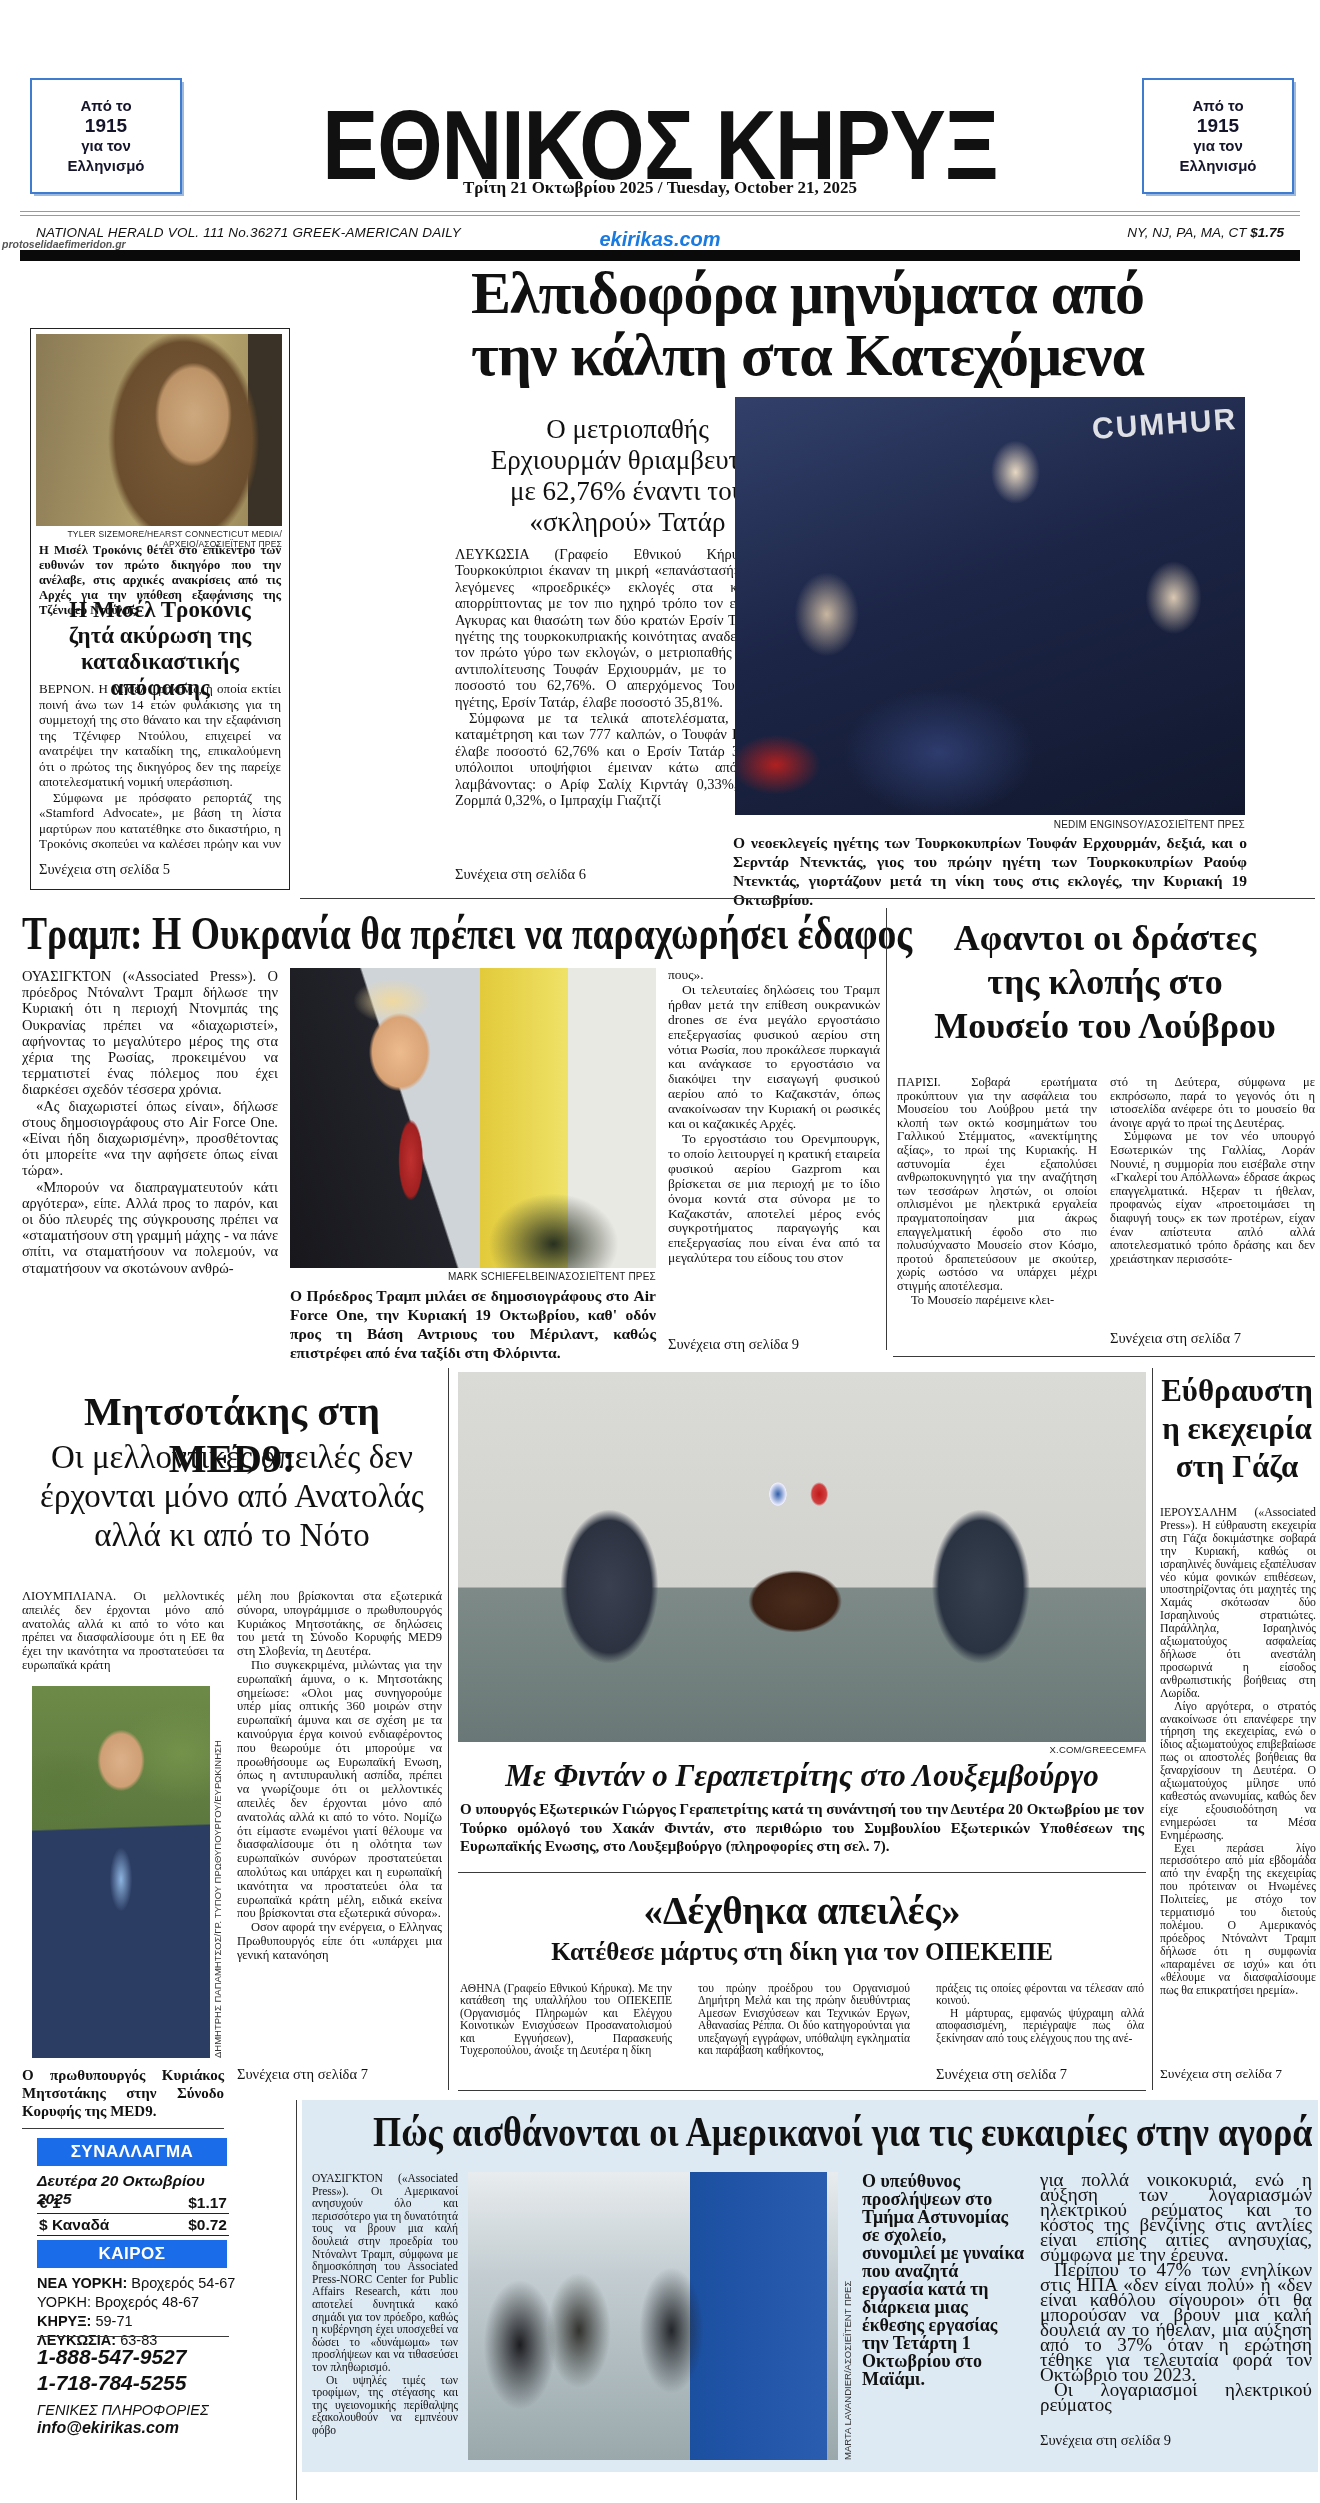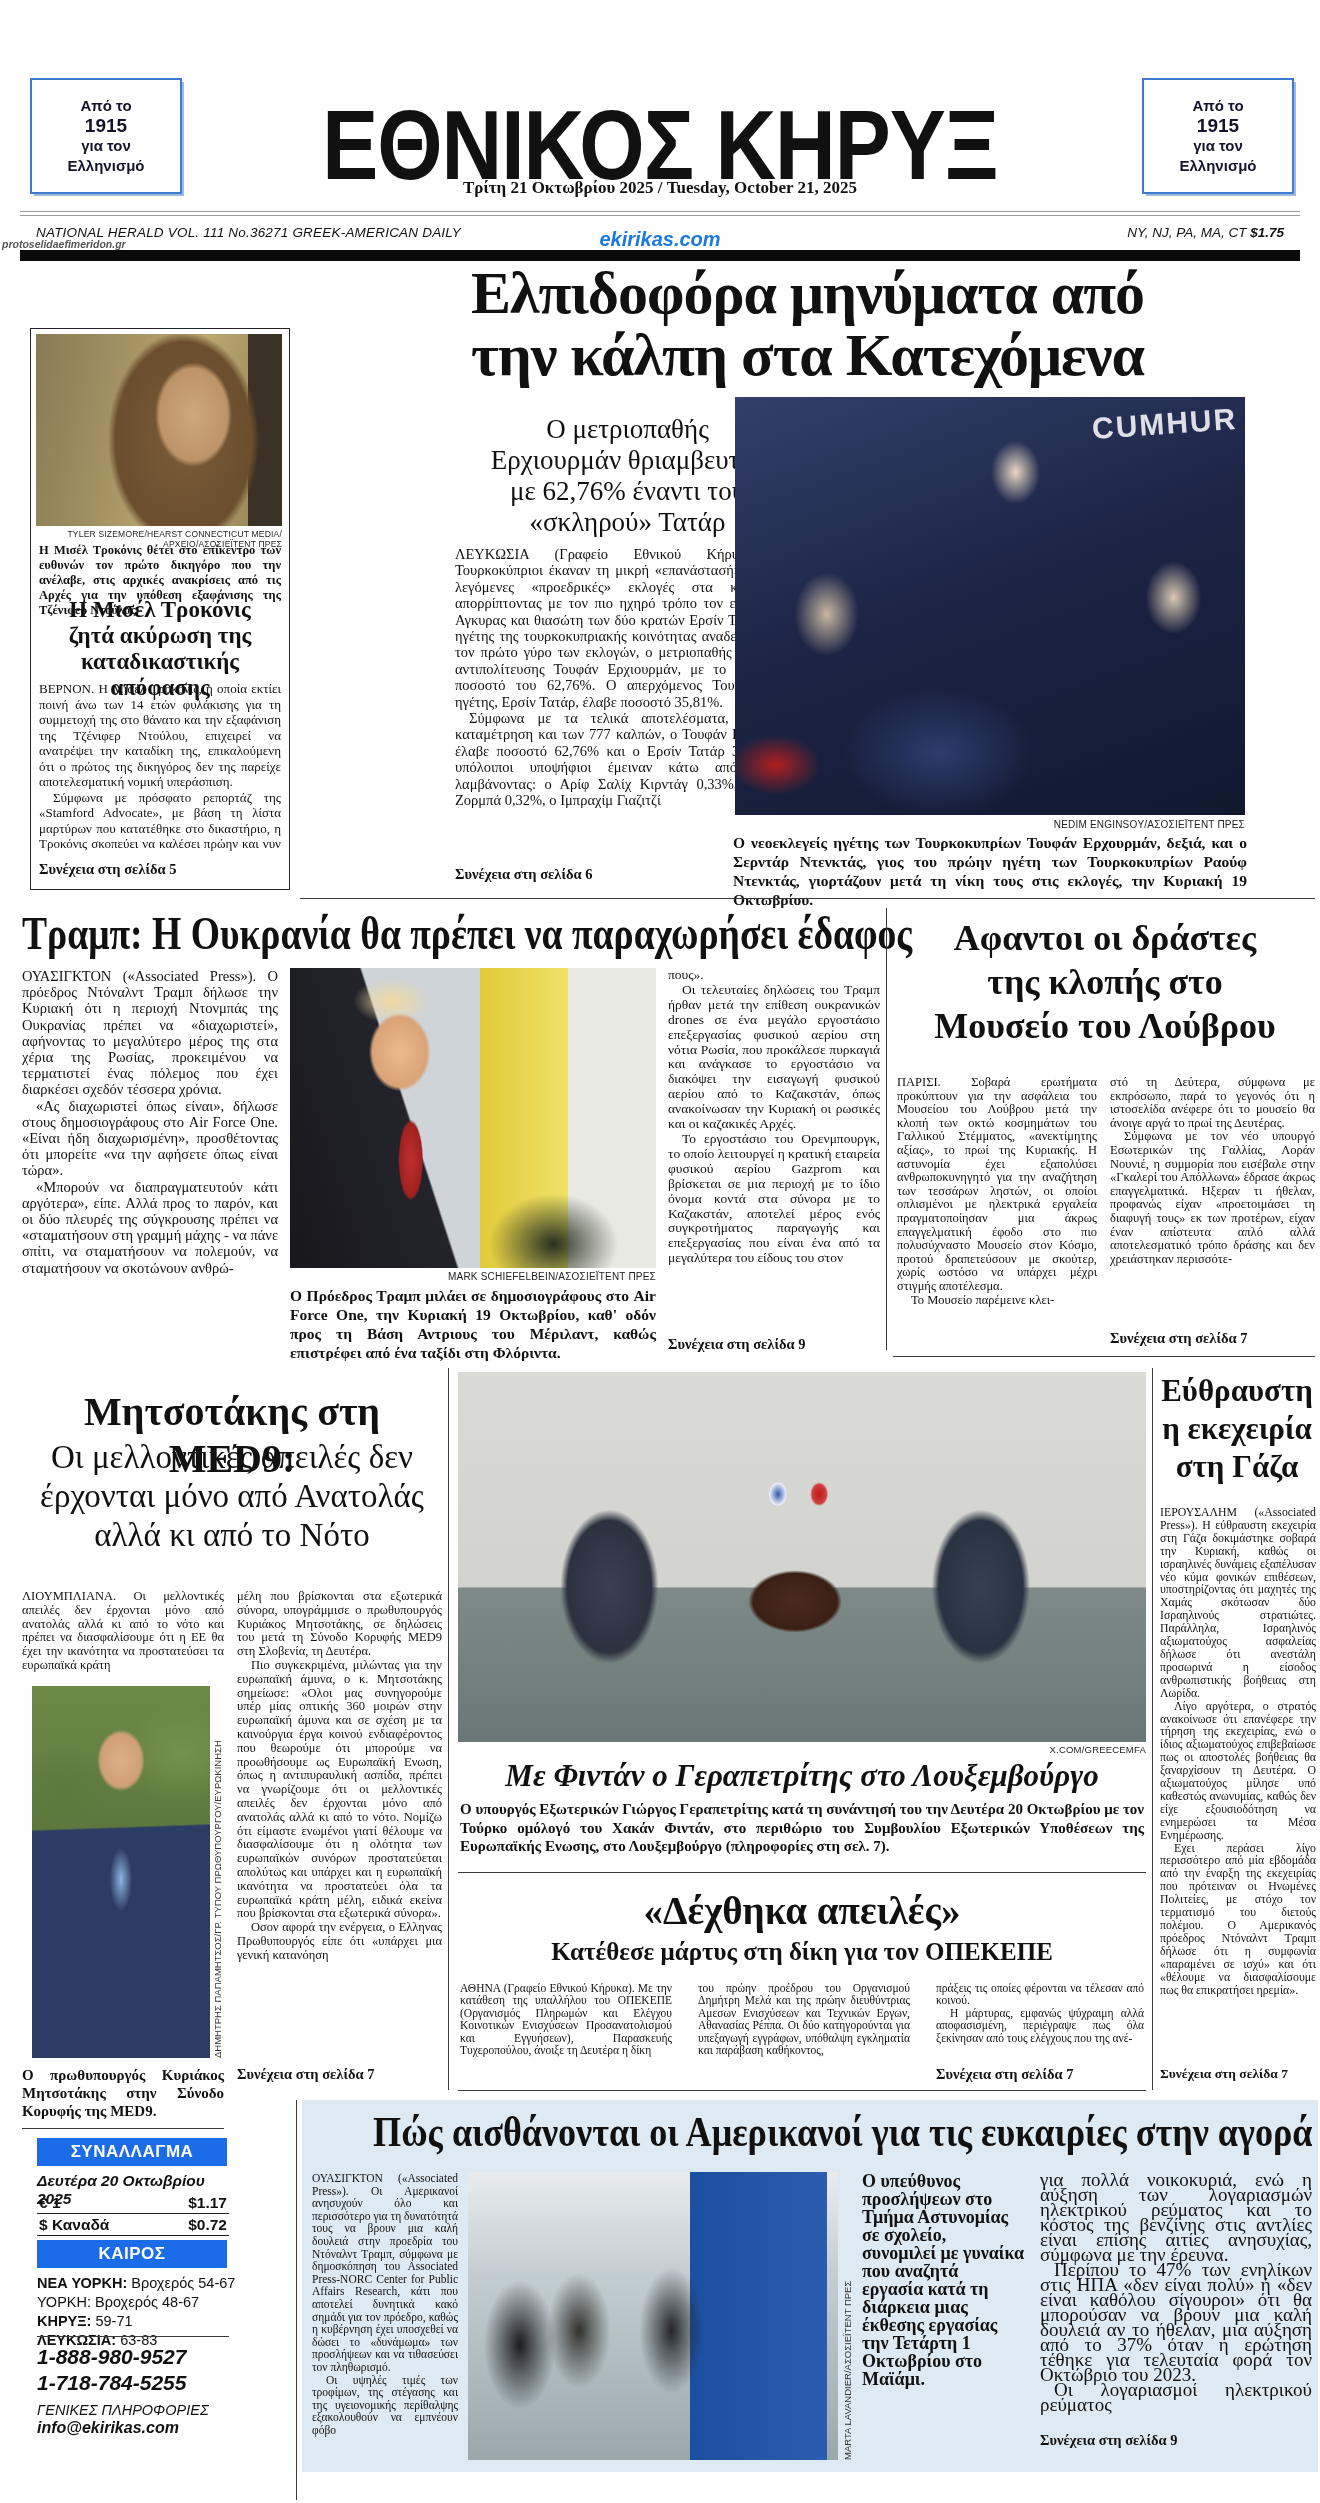--- a/index.html
+++ b/index.html
@@ -16,21 +16,21 @@
   .clip{overflow:hidden;}
   p{margin:0;}
   p.ind{text-indent:14px;}
   .hr{background:#3a3a3a;height:1px;}
   .vr{background:#3a3a3a;width:1px;}
   .grayrule{height:3px;border-top:1px solid #9a9a9a;border-bottom:1px solid #9a9a9a;}
   .blackbar{background:#0a0a0a;height:11px;}
   .cred{font-family:"Liberation Sans",sans-serif;font-size:10px;letter-spacing:.2px;color:#222;}
   .vcred{font-family:"Liberation Sans",sans-serif;font-size:9.5px;color:#333;
          writing-mode:vertical-rl;transform:rotate(180deg);text-align:left;line-height:11px;}
-  .cont{font-weight:bold;font-size:14.5px;text-align:center;}
+  .cont{font-weight:normal;font-size:14.5px;text-align:center;}
   .bx1915{border:2px solid #3f7cd0;box-shadow:3px 3px 0 -1px #9db9df;background:#fff;
           text-align:center;font-family:"Liberation Sans",sans-serif;font-weight:bold;color:#14142a;
           display:flex;flex-direction:column;justify-content:center;line-height:20px;font-size:15px;}
   .mast{font-family:"Liberation Sans",sans-serif;font-weight:bold;letter-spacing:-1px;
         transform:scaleY(1.18);transform-origin:center top;}
   .bluebox{background:#1b6ce8;color:#fff;font-family:"Liberation Sans",sans-serif;font-weight:bold;
            font-size:17px;display:flex;align-items:center;justify-content:center;letter-spacing:.5px;}
   .wxrow{font-family:"Liberation Sans",sans-serif;font-size:14.5px;line-height:19px;color:#111;}
   .fxrow{display:flex;justify-content:space-between;border-bottom:1.5px solid #222;
          font-family:"Liberation Sans",sans-serif;font-weight:bold;font-size:15.5px;padding:2px 2px 1px 2px;}
@@ -252,21 +252,21 @@
   <div class="abs bluebox" style="left:37px;top:2240px;width:190px;height:28px;">ΚΑΙΡΟΣ</div>
   <div class="abs" style="left:37px;top:2274px;width:230px;">
     <div class="wxrow"><span class="b">ΝΕΑ ΥΟΡΚΗ:</span> <span>Βροχερός 54-67</span></div>
     <div class="wxrow"><span>ΥΟΡΚΗ:</span> <span>Βροχερός 48-67</span></div>
     <div class="wxrow"><span class="b">ΚΗΡΥΞ:</span> <span>59-71</span></div>
     <div class="wxrow"><span class="b">ΛΕΥΚΩΣΙΑ:</span> <span>63-83</span></div>
   </div>
   <div class="abs hr" style="left:37px;top:2336px;width:192px;"></div>
 
   <div class="abs san b" style="left:37px;top:2344px;width:220px;font-size:21px;line-height:26px;">
-    <div>1-888-980-9527</div>
+    <div>1-888-547-9527</div>
     <div>1-718-784-5255</div>
   </div>
   <div class="abs san" style="left:37px;top:2402px;width:220px;font-size:14.5px;">ΓΕΝΙΚΕΣ ΠΛΗΡΟΦΟΡΙΕΣ</div>
   <div class="abs san b" style="left:37px;top:2419px;width:220px;font-size:16px;">info@ekirikas.com</div>
 
   <div class="abs vr" style="left:296px;top:2100px;height:400px;"></div>
 
   <div class="abs" style="left:302px;top:2100px;width:1016px;height:372px;background:#dde9f3;"></div>
   <div class="abs ctr b" style="left:302px;top:2108px;width:1016px;font-size:42px;white-space:nowrap;transform:scaleX(0.86);">Πώς αισθάνονται οι Αμερικανοί για τις ευκαιρίες στην αγορά εργασίας</div>
 

